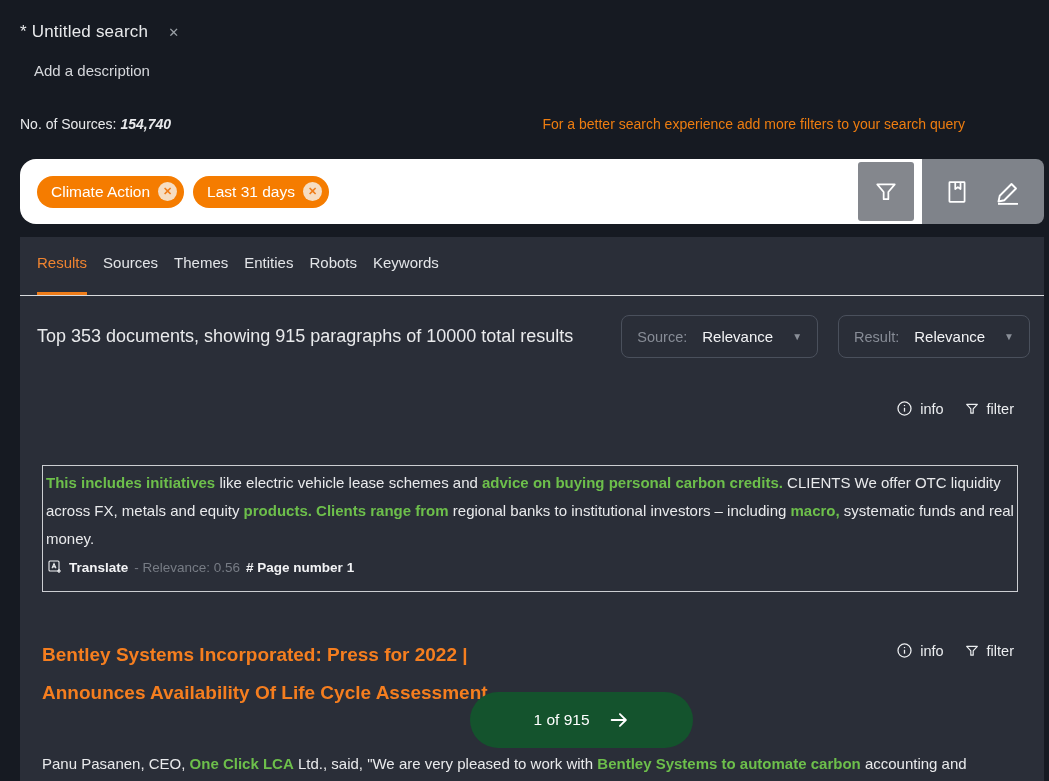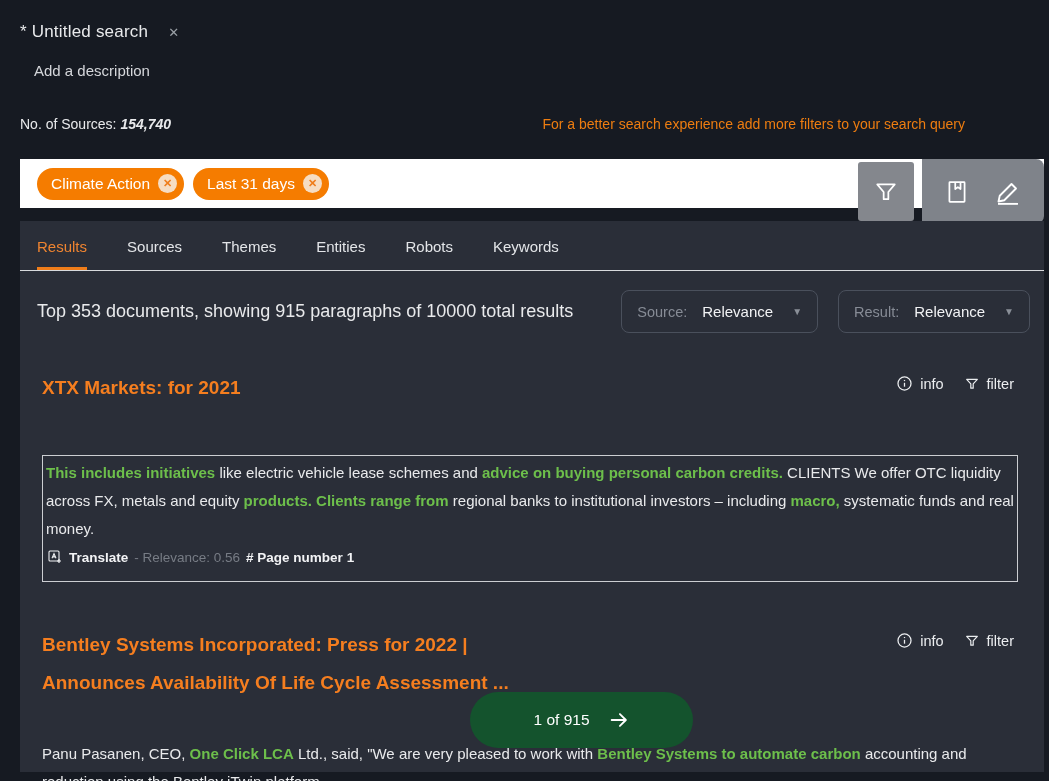--- a/index.html
+++ b/index.html
@@ -14,30 +14,30 @@
   .hdr { padding:22px 20px 0 20px; }
   .hdr-title-row { display:flex; align-items:center; gap:20px; }
   .hdr-title { font-size:17px; color:#e9eaec; letter-spacing:.2px; }
   .hdr-close { color:#9aa0a6; font-size:13px; cursor:pointer; }
   .hdr-desc { margin:20px 0 0 14px; font-size:15px; color:#d5d7db; }
   .src-row { display:flex; align-items:center; justify-content:space-between; padding:0 84px 0 20px; margin-top:37px; }
   .src-left { font-size:14px; color:#e9eaec; }
   .src-count { font-weight:700;font-style:italic; }
   .hint { font-size:14px; color:#ee7d10; }
   
-  .bar { position:relative; margin:27px 5px 0 20px; width:1024px; height:49px; background:#ffffff; border-radius:0; }
+  .bar { position:relative; margin:27px 5px 0 20px; width:1024px; height:65px; background:#ffffff; border-radius:16px; }
   .chips { display:flex; align-items:center; gap:9px; height:100%; padding-left:17px; }
   .chip { display:flex; align-items:center; gap:8px; background:#f57c00; color:#ffffff; border-radius:16.5px; height:32px; padding:0 7px 0 14px; font-size:15.5px; cursor:pointer; }
   .chip-x { width:19px; height:19px; border-radius:50%; background:#f6ddc2; color:#ef7d1a; font-size:11px; line-height:19px; text-align:center; font-weight:700; cursor:pointer; }
   .funnel-btn { position:absolute; right:130px; top:3px; width:56px; height:59px; background:#84878d; border-radius:3px; display:flex; align-items:center; justify-content:center; cursor:pointer; }
   .bar-right { position:absolute; right:0; top:0; width:122px; height:65px; background:#7f838a; border-radius:0 8px 8px 0; display:flex; align-items:center; justify-content:space-evenly; }
   .bar-right .icon-btn { cursor:pointer; display:flex; }
   
   .panel { position:relative; margin:13px 5px 0 20px; width:1024px; height:551px; background:#2a2e38; }
-  .tabs { display:flex; gap:40px; padding:17px 14px 0 17px; border-bottom:1px solid #d8dadd; height:50px; }
+  .tabs { display:flex; gap:16px; padding:17px 14px 0 17px; border-bottom:1px solid #d8dadd; height:59px; }
   .tab { font-size:15px; color:#e3e5e8; padding-bottom:11px; cursor:pointer; border-bottom:3px solid transparent; }
   .tab.active { color:#ef8430; border-bottom-color:#ef7d1a; font-weight:400; }
   .toolbar { display:flex; align-items:center; justify-content:space-between; padding:0 14px 0 17px; margin-top:19px; }
   .summary { font-size:18px; color:#e9eaec; }
   .sorts { display:flex; gap:20px; }
   .dd { display:flex; align-items:center; gap:15px; border:1px solid #4a505c; border-radius:8px; padding:12px 15px; cursor:pointer; }
   .dd-label { font-size:14.5px; color:#878c96; }
   .dd-value { font-size:15px; color:#f2f3f5; font-weight:400; }
   .dd-caret { color:#8a8f98; font-size:10px; margin-left:4px; }
   
@@ -140,21 +140,20 @@
       </div>
       <div class="dd">
         <span class="dd-label">Result:</span>
         <span class="dd-value">Relevance</span>
         <span class="dd-caret">▼</span>
       </div>
     </div>
   </div>
 
   <div class="res-head">
-    <div class="res-title">XTX Markets: for 2021</div>
     <div class="res-actions">
       <span class="act">
         <span>
           <svg width="17" height="17" viewBox="0 0 24 24" fill="none" stroke="#eceef0" stroke-width="1.8">
             <circle cx="12" cy="12" r="9.2"></circle>
               <line x1="12" y1="11" x2="12" y2="16.5"></line>
               <line x1="12" y1="7" x2="12" y2="8.6"></line>
           </svg>
         </span>
         <span>info</span>

